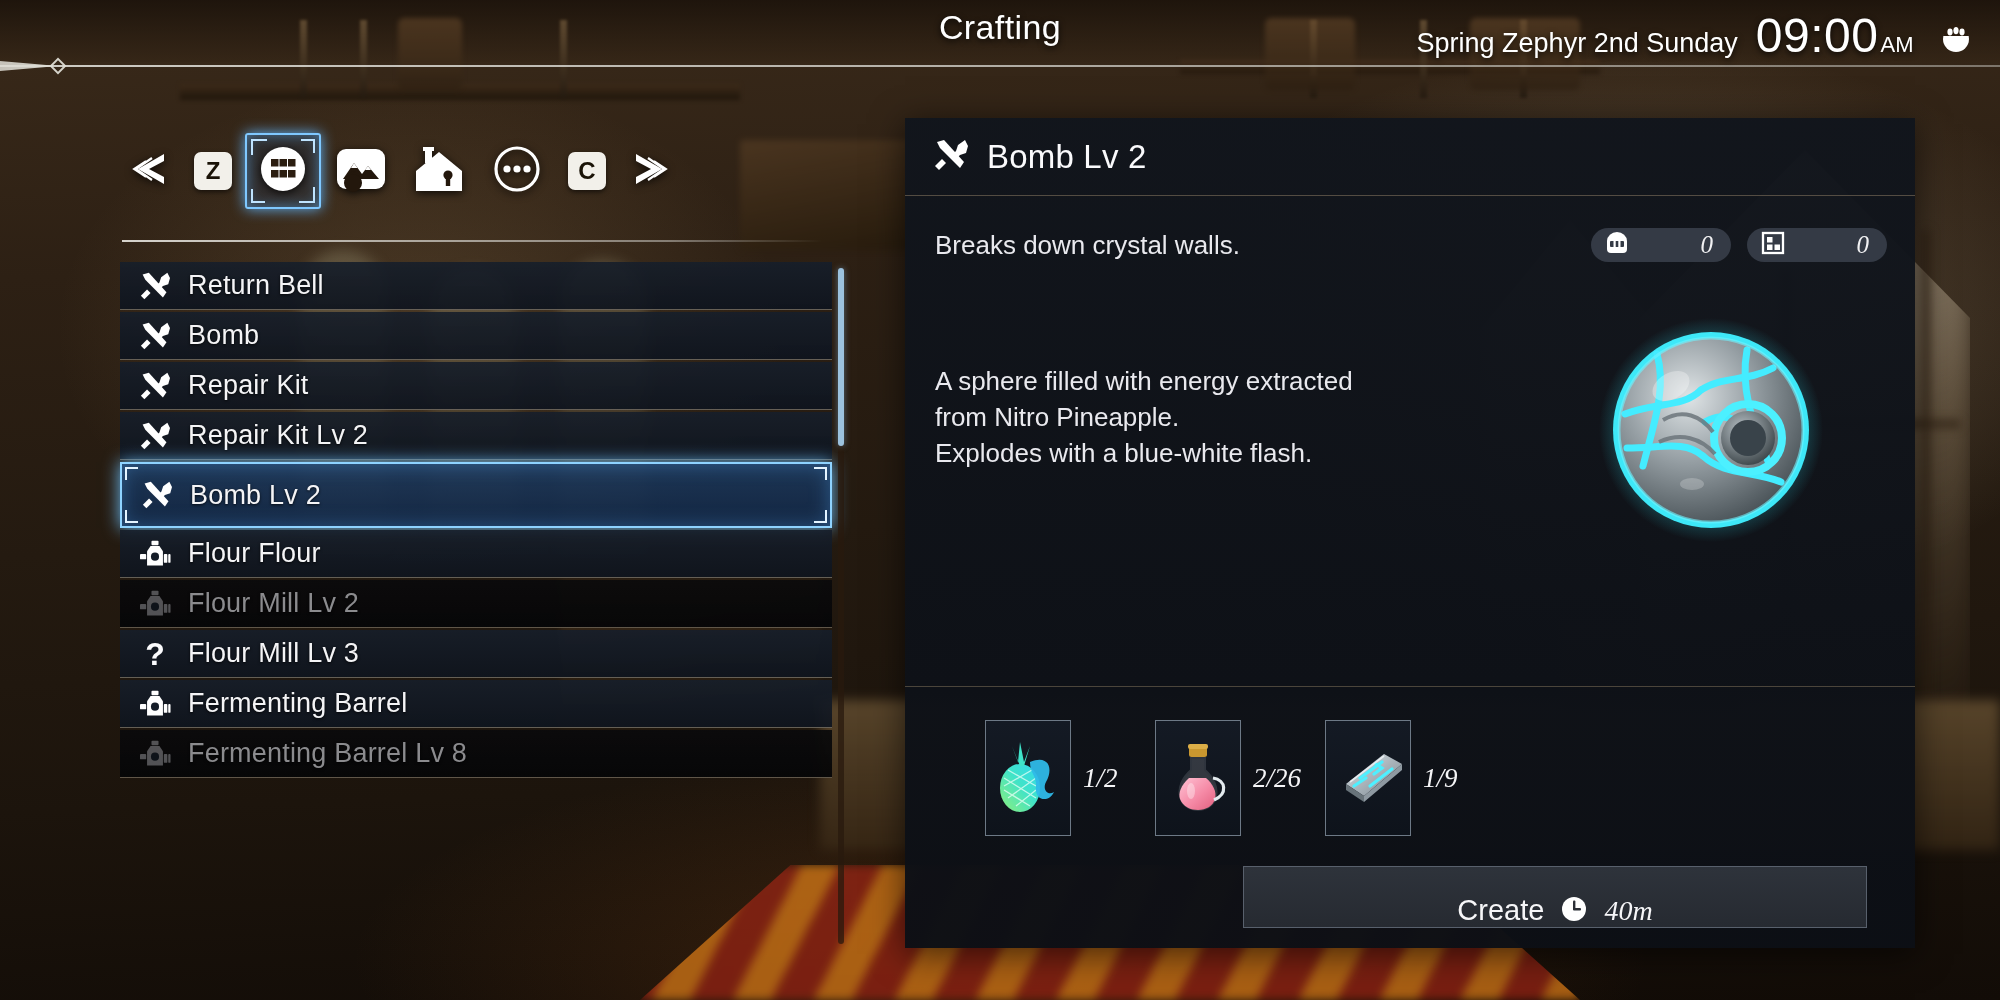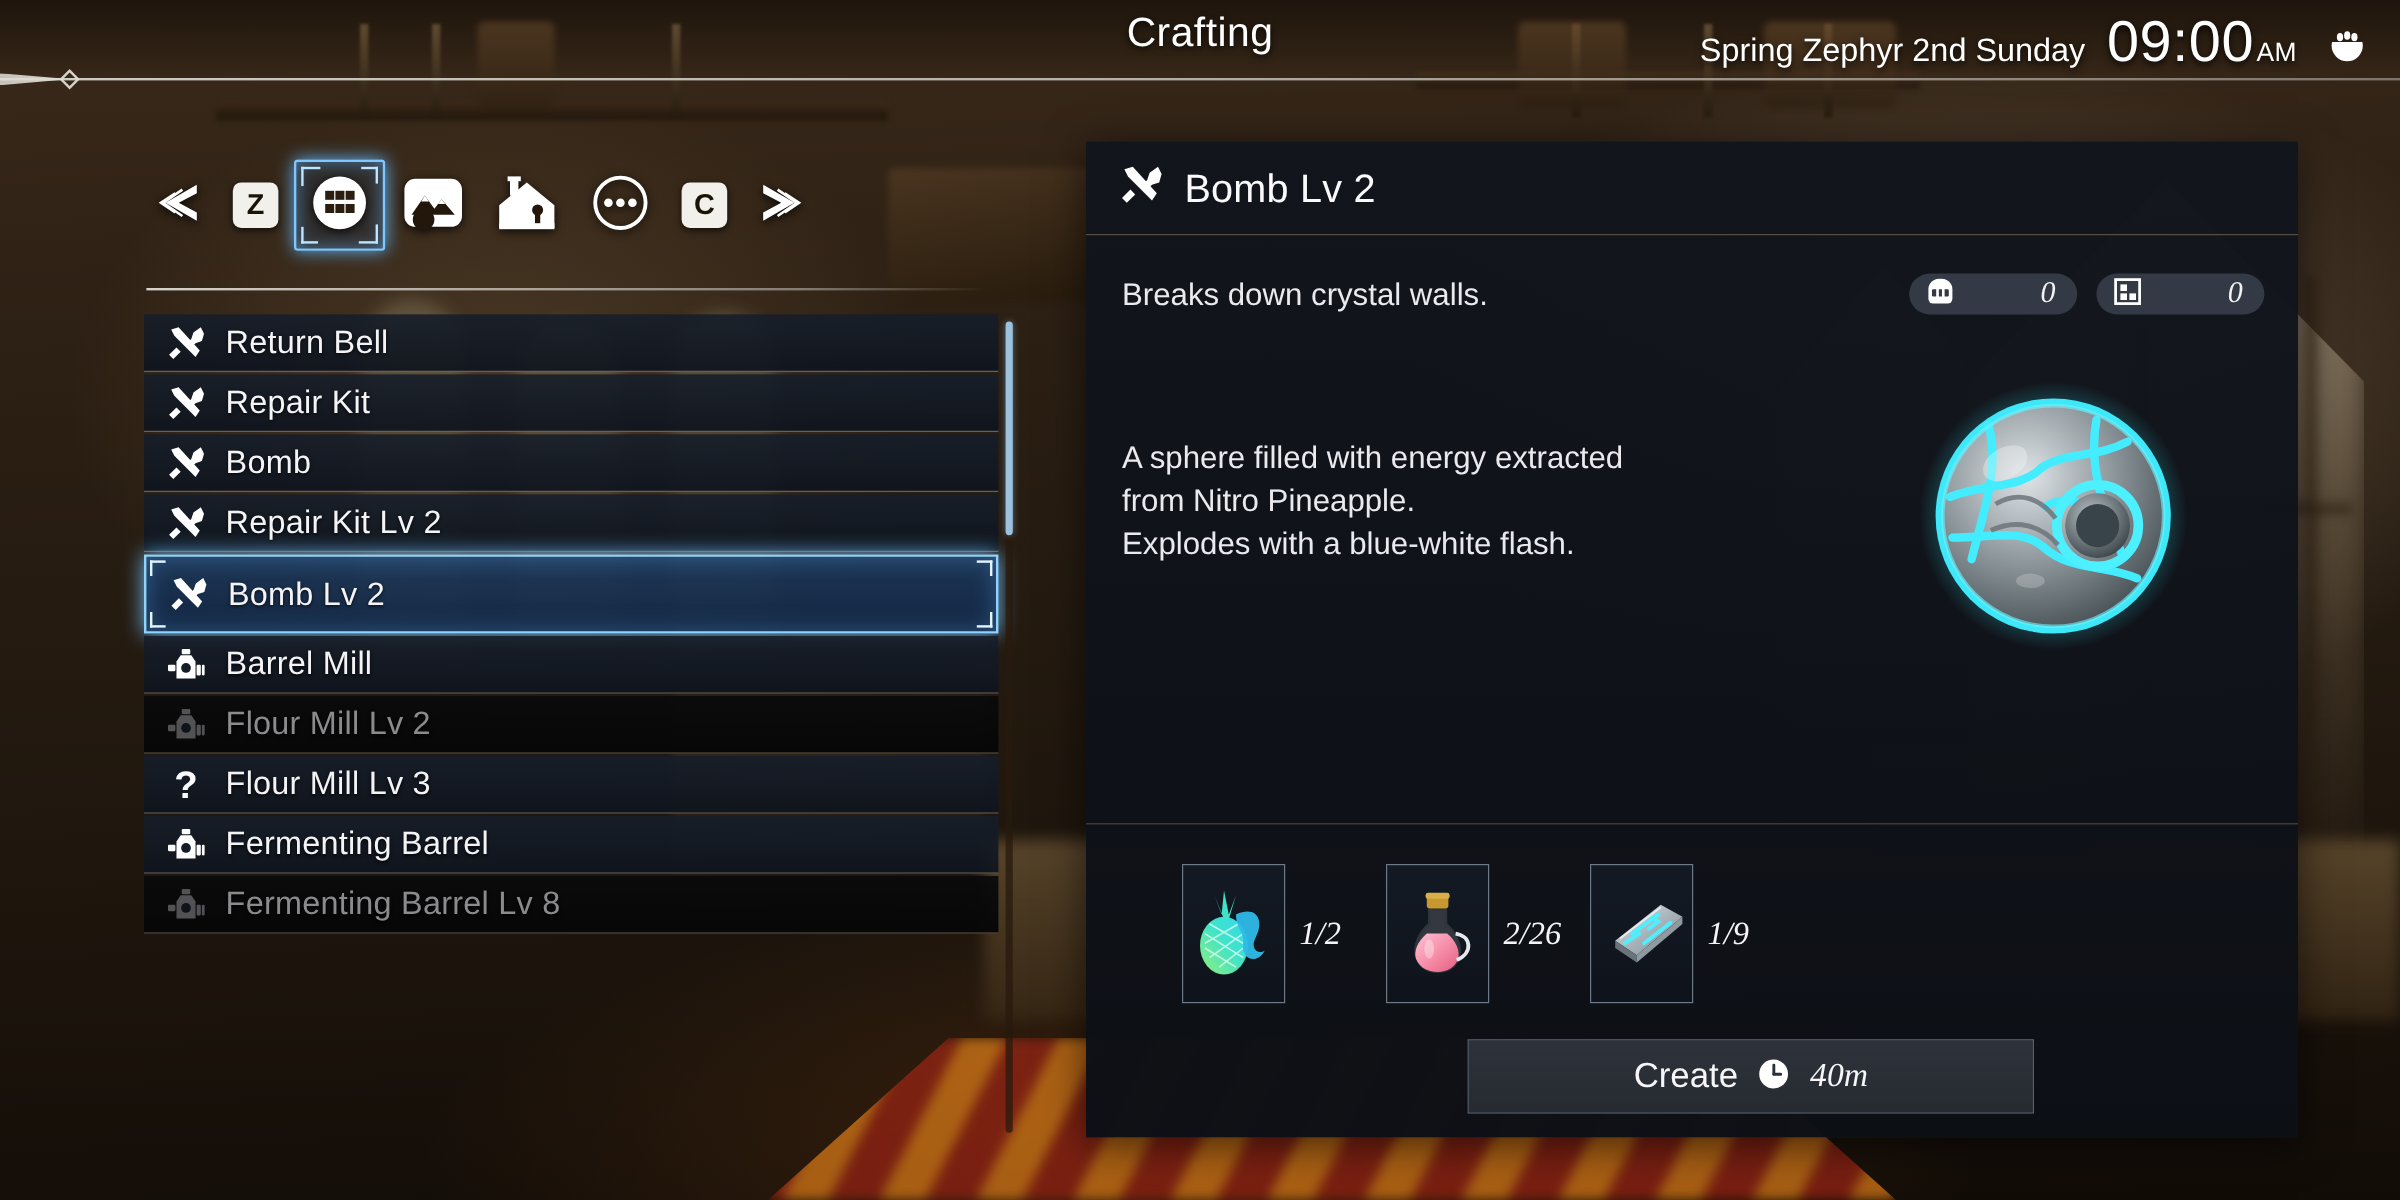--- a/index.html
+++ b/index.html
@@ -235,23 +235,23 @@
   .ing { width:116px; display:flex; flex-direction:row; align-items:center; gap:12px;}
   .ing-slot {
     width:116px; height:116px; border:1px solid #6d7986;
     background: linear-gradient(180deg,#141a24,#0e131b);
     display:flex; align-items:center; justify-content:center;
   }
   .ing-count { color:#f5f5f7; font-size:27px; font-style:italic;
     font-family:"Liberation Serif", serif; }
 
   #create-button {
-    position:absolute; left:318px; top:748px; width:472px; height:62px;
+    position:absolute; left:338px; top:748px; width:624px; height:62px;
     border:1px solid #58606c; background: linear-gradient(180deg,#2e333b,#262a31);
-    display:flex; align-items:center; justify-content:center; gap:16px; cursor:pointer;
+    display:flex; align-items:flex-end; justify-content:center; gap:16px; cursor:pointer;
   }
   #create-label { color:#f6f6f8; font-size:29px; }
   #create-time { color:#f6f6f8; font-size:28px; font-style:italic;
     font-family:"Liberation Serif", serif; }
 </style>
 </head>
 <body>
 
 <div id="scene">
   <div class="scn beam-top"></div>
@@ -411,33 +411,33 @@
     <div class="row">
       <span class="row-icon">
         <svg width="32" height="30" viewBox="0 0 36 34">
           <g fill="#ffffff">
             <path d="M4 4 L11 2 L31 24 L27 30 L7 10 Z"></path>
             <path d="M32 2 L25 7 L23 13 L18 18 L22 22 L27 17 L33 15 L35 8 Z"></path>
             <path d="M2 28 L9 21 L13 25 L6 32 Z"></path>
           </g>
         </svg>
       </span>
-      <span class="row-label">Repair Kit</span>
+      <span class="row-label">Bomb</span>
     </div>
     <div class="row">
       <span class="row-icon">
         <svg width="32" height="30" viewBox="0 0 36 34">
           <g fill="#ffffff">
             <path d="M4 4 L11 2 L31 24 L27 30 L7 10 Z"></path>
             <path d="M32 2 L25 7 L23 13 L18 18 L22 22 L27 17 L33 15 L35 8 Z"></path>
             <path d="M2 28 L9 21 L13 25 L6 32 Z"></path>
           </g>
         </svg>
       </span>
-      <span class="row-label">Bomb</span>
+      <span class="row-label">Repair Kit</span>
     </div>
     <div class="row">
       <span class="row-icon">
         <svg width="32" height="30" viewBox="0 0 36 34">
           <g fill="#ffffff">
             <path d="M4 4 L11 2 L31 24 L27 30 L7 10 Z"></path>
             <path d="M32 2 L25 7 L23 13 L18 18 L22 22 L27 17 L33 15 L35 8 Z"></path>
             <path d="M2 28 L9 21 L13 25 L6 32 Z"></path>
           </g>
         </svg>
@@ -466,21 +466,21 @@
           <g fill="#ffffff">
             <rect x="14" y="2" width="8" height="5" rx="1"></rect>
             <path d="M13 8 L23 8 L27 14 L27 30 L9 30 L9 14 Z"></path>
             <rect x="1" y="17" width="7" height="6" rx="1"></rect>
             <rect x="28" y="17" width="4" height="10" rx="1"></rect>
             <rect x="33" y="17" width="2.6" height="10" rx="1"></rect>
           </g>
           <circle cx="18" cy="20" r="4.6" fill="#141c28"></circle>
         </svg>
       </span>
-      <span class="row-label">Barrel Mill</span>
+      <span class="row-label">Flour Flour</span>
     </div>
     <div class="row locked">
       <span class="row-icon">
         <svg width="32" height="30" viewBox="0 0 36 34">
           <g fill="#8f8f93">
             <rect x="14" y="2" width="8" height="5" rx="1"></rect>
             <path d="M13 8 L23 8 L27 14 L27 30 L9 30 L9 14 Z"></path>
             <rect x="1" y="17" width="7" height="6" rx="1"></rect>
             <rect x="28" y="17" width="4" height="10" rx="1"></rect>
             <rect x="33" y="17" width="2.6" height="10" rx="1"></rect>

